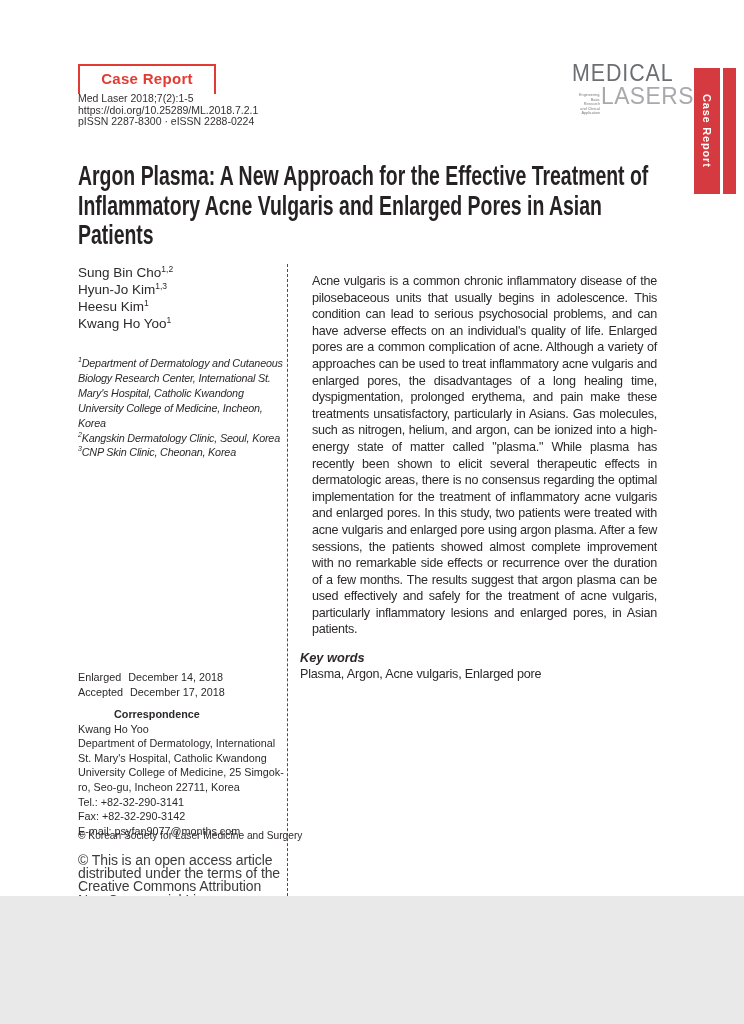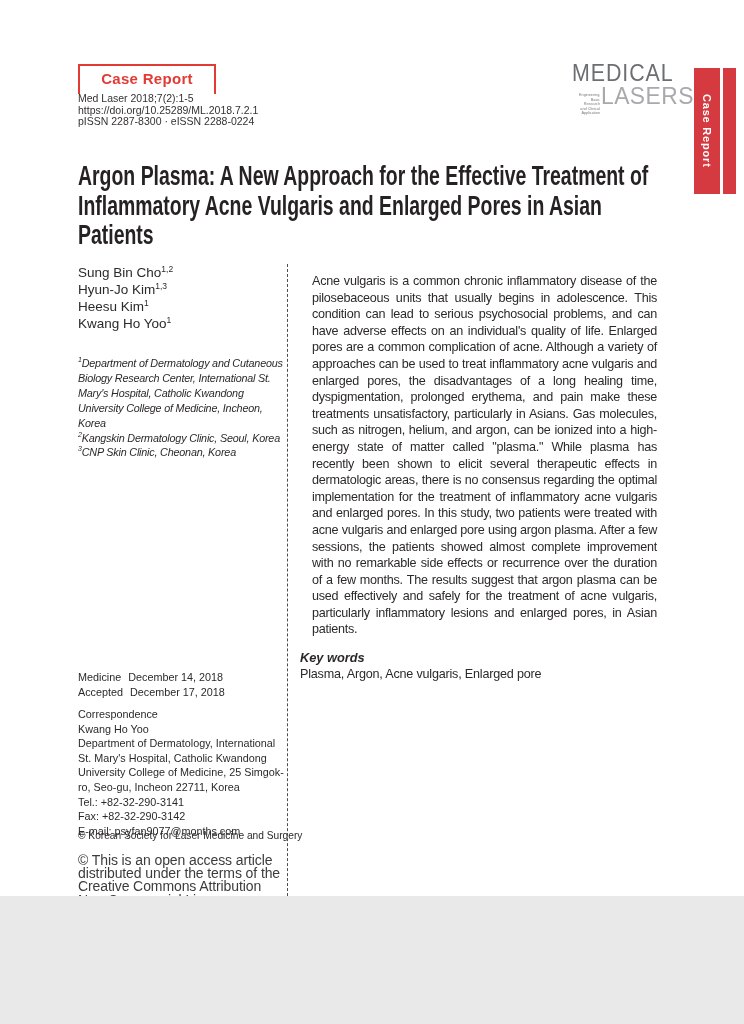--- a/index.html
+++ b/index.html
@@ -38,21 +38,21 @@
 
   
   .authors{position:absolute;left:78px;top:264px;font-size:13.5px;line-height:17px;}
   .authors sup{font-size:8.5px;line-height:0;vertical-align:super;}
   .affiliations{position:absolute;left:78px;top:356px;width:208px;font-style:italic;
                 font-size:10.8px;line-height:14.9px;letter-spacing:-.2px;}
   .affiliations sup{font-size:7px;line-height:0;vertical-align:super;font-style:italic;}
   .dates{position:absolute;left:78px;top:670px;font-size:10.8px;line-height:15px;}
   .dates .dlabel{margin-right:7px;}
   .correspondence{position:absolute;left:78px;top:707px;width:212px;font-size:10.8px;line-height:14.6px;}
-  .corr-heading{font-weight:normal;}
+  .corr-heading{font-weight:bold;margin-left:36px;}
   .copyright{position:absolute;left:78px;top:830px;font-size:10.2px;}
   .license{position:absolute;left:78px;top:854px;width:214px;font-size:14px;line-height:13.2px;
            letter-spacing:-.1px;color:#3c3c3c;}
 
   
   .col-divider{position:absolute;left:287px;top:264px;height:662px;width:0;
                border-left:1px dashed #4c4c4c;}
 
   
   .right-col{position:absolute;left:300px;top:261px;width:369px;}
@@ -106,21 +106,21 @@
   </div>
 
   <div class="affiliations">
     <div><sup>1</sup><span>Department of Dermatology and Cutaneous Biology Research Center, International St. Mary's Hospital, Catholic Kwandong University College of Medicine, Incheon, Korea</span></div>
     <div><sup>2</sup><span>Kangskin Dermatology Clinic, Seoul, Korea</span></div>
     <div><sup>3</sup><span>CNP Skin Clinic, Cheonan, Korea</span></div>
   </div>
 
   <div class="dates">
     <div>
-      <span class="dlabel">Medicine</span><span>December 14, 2018</span>
+      <span class="dlabel">Enlarged</span><span>December 14, 2018</span>
     </div>
     <div>
       <span class="dlabel">Accepted</span><span>December 17, 2018</span>
     </div>
   </div>
 
   <div class="correspondence">
     <div class="corr-heading">Correspondence</div>
     <div>Kwang Ho Yoo</div>
     <div>Department of Dermatology, International St. Mary's Hospital, Catholic Kwandong University College of Medicine, 25 Simgok-ro, Seo-gu, Incheon 22711, Korea</div>

